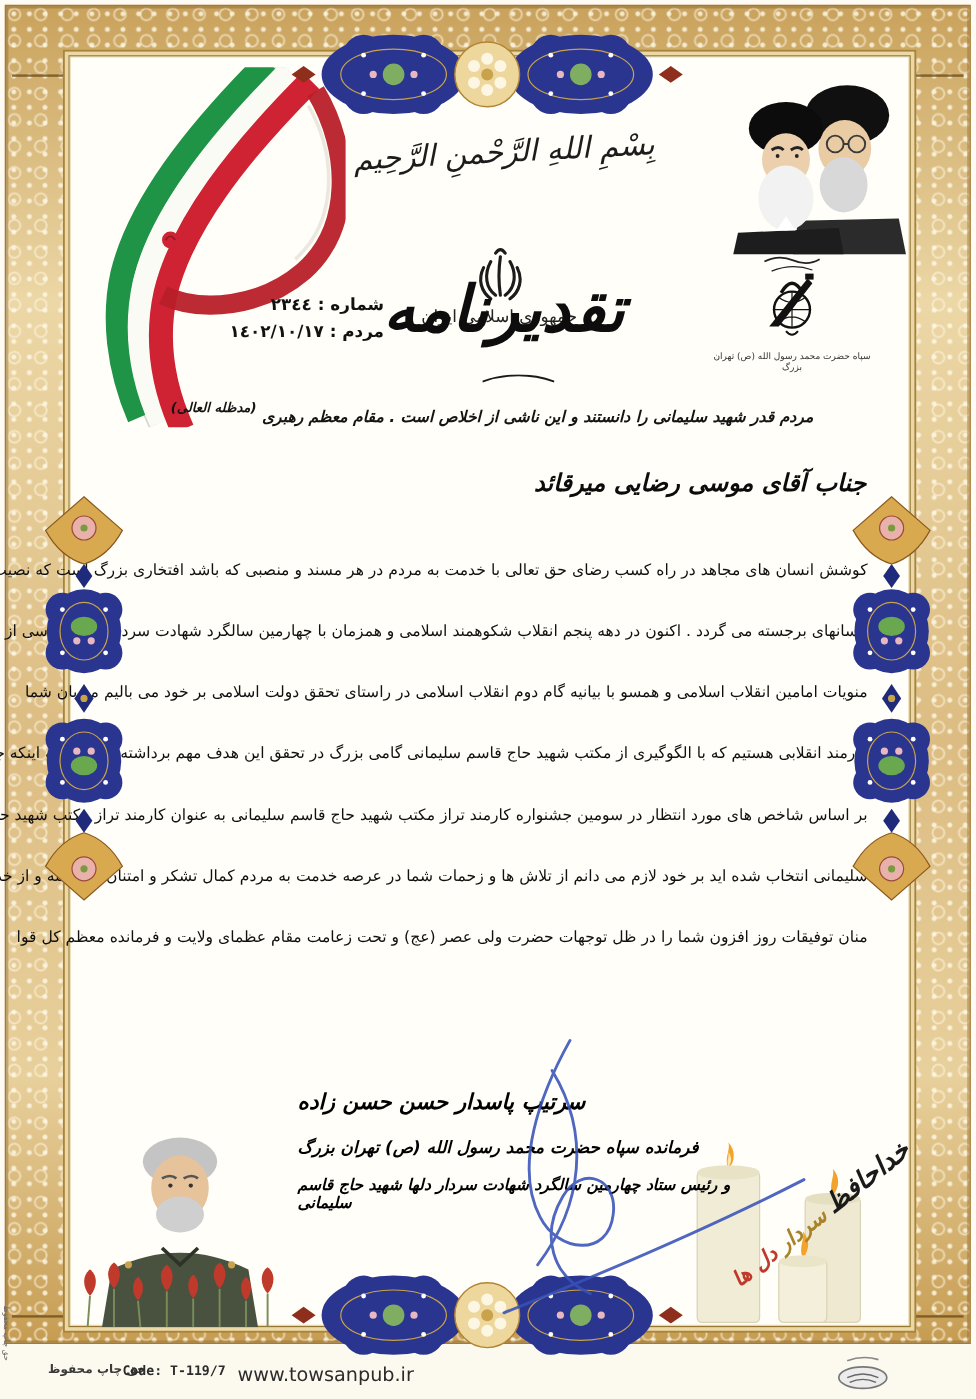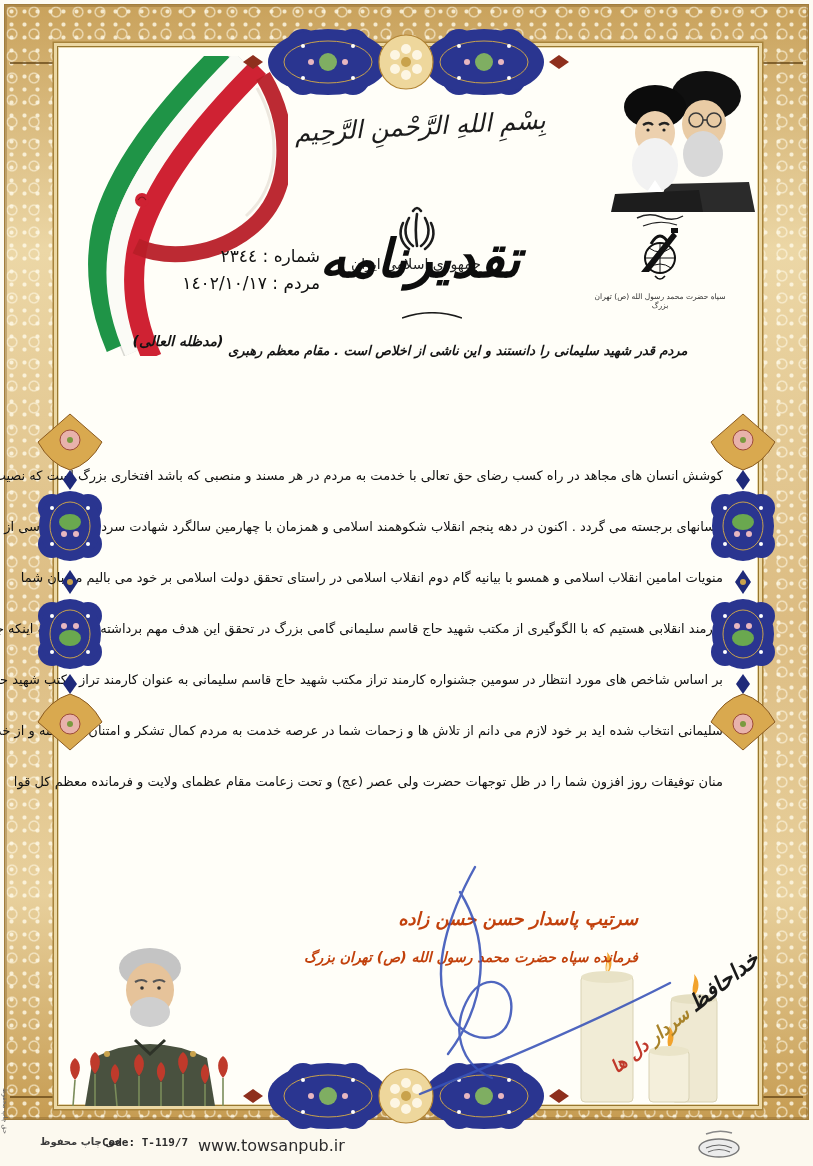--- a/index.html
+++ b/index.html
@@ -37,39 +37,39 @@
   .irgc-caption{position:absolute;left:592px;top:292px;width:136px;text-align:center;
     font-size:7.5px;color:#333;direction:rtl;z-index:5;}
   .bismillah{position:absolute;left:286px;top:112px;width:268px;text-align:center;direction:rtl;
     font-size:25px;font-style:italic;color:#1c1c1c;transform:rotate(-3deg);letter-spacing:1px;z-index:5;}
   .emblem{position:absolute;left:395px;top:204px;z-index:5;}
   .emblem-caption{position:absolute;left:344px;top:256px;width:144px;text-align:center;direction:rtl;
     font-size:14px;color:#222;z-index:5;}
 
   
   .meta{position:absolute;left:124px;top:246px;width:196px;direction:rtl;z-index:5;
-    font-size:17px;font-weight:normal;color:#111;}
+    font-size:14px;font-weight:bold;color:#111;}
   .meta .row{margin-bottom:7px;letter-spacing:.5px;}
   .title{position:absolute;left:260px;top:228px;width:320px;text-align:center;direction:rtl;
     font-size:53px;font-weight:bold;font-style:italic;color:#0d0d0d;z-index:5;}
   .title-flourish{position:absolute;left:402px;top:312px;z-index:5;}
   .quote{position:absolute;left:112px;top:333px;width:596px;text-align:center;direction:rtl;
     font-size:13px;font-weight:bold;font-style:italic;color:#141414;z-index:5;}
-  .quote .attrib{font-size:14px;vertical-align:9px;font-weight:bold;}
+  .quote .attrib{font-size:11px;vertical-align:9px;font-weight:bold;}
 
   
   .addressee{position:absolute;left:360px;top:390px;width:362px;direction:rtl;text-align:right;
     font-size:20px;font-weight:bold;font-style:italic;color:#0c0c0c;z-index:5;}
   .body-text{position:absolute;left:101px;top:450px;width:622px;direction:rtl;z-index:5;color:#101010;}
   .body-line{height:51px;line-height:51px;font-size:13px;white-space:nowrap;
     text-align:justify;text-align-last:justify;}
   .body-line.last{width:488px;}
 
   
-  .sig-block{position:absolute;left:228px;top:908px;width:410px;text-align:right;direction:rtl;z-index:5;color:#c2410c;}
+  .sig-block{position:absolute;left:248px;top:908px;width:410px;text-align:left;direction:rtl;z-index:5;color:#000000;}
   .sig-name{font-size:18px;font-weight:bold;font-style:italic;margin-bottom:20px;}
   .sig-role1{font-size:14px;font-weight:bold;font-style:italic;margin-bottom:16px;}
   .sig-role2{font-size:13px;font-weight:bold;font-style:italic;}
   .signature-svg{position:absolute;left:300px;top:852px;z-index:7;}
 
   
   .soleimani{position:absolute;left:55px;top:928px;z-index:5;}
   .candles{position:absolute;left:553px;top:944px;z-index:4;}
   .farewell{position:absolute;left:568px;top:1008px;width:210px;direction:rtl;z-index:6;
     transform:rotate(-38deg);transform-origin:center;white-space:nowrap;font-style:italic;}
@@ -274,34 +274,36 @@
   <div class="title">تقديرنامه</div>
   <svg class="title-flourish" width="60" height="8" viewBox="0 0 60 8">
     <path d="M0,6 C20,-1 40,-1 60,6" stroke="#1a1a1a" stroke-width="1.6" fill="none"></path>
   </svg>
 
   <div class="quote">
     <span>مردم قدر شهید سلیمانی را دانستند و این ناشی از اخلاص است . مقام معظم رهبری</span>
     <span class="attrib">(مدظله العالی)</span>
   </div>
 
+  <div class="addressee">جناب آقای  موسی رضایی میرقائد</div>
 
   <div class="body-text">
     <div class="body-line">کوشش انسان های مجاهد در راه کسب رضای حق تعالی با خدمت به مردم در هر مسند و منصبی که باشد افتخاری بزرگ است که نصیب</div>
     <div class="body-line">انسانهای برجسته می گردد . اکنون در دهه پنجم انقلاب شکوهمند اسلامی و همزمان با چهارمین سالگرد شهادت سردار دلها، با تاسی از</div>
     <div class="body-line">منویات امامین انقلاب اسلامی و همسو با بیانیه گام دوم انقلاب اسلامی در راستای تحقق دولت اسلامی بر خود می بالیم میزبان شما</div>
     <div class="body-line">کارمند انقلابی هستیم که با الگوگیری از مکتب شهید حاج قاسم سلیمانی گامی بزرگ در تحقق این هدف مهم برداشته اید. نظر به اینکه جنابعالی</div>
     <div class="body-line">بر اساس شاخص های مورد انتظار در سومین جشنواره کارمند تراز مکتب شهید حاج قاسم سلیمانی به عنوان کارمند تراز مکتب شهید حاج قاسم</div>
     <div class="body-line">سلیمانی انتخاب شده اید بر خود لازم می دانم از تلاش ها و زحمات شما در عرصه خدمت به مردم کمال تشکر و امتنان را داشته و از خداوند</div>
     <div class="body-line">منان توفیقات روز افزون شما را در ظل توجهات حضرت ولی عصر (عج) و تحت زعامت مقام عظمای ولایت و فرمانده معظم کل قوا</div>
   </div>
 
   <div class="sig-block">
     <div class="sig-name">سرتیپ پاسدار حسن حسن زاده</div>
     <div class="sig-role1">فرمانده سپاه حضرت محمد رسول الله (ص) تهران بزرگ</div>
+    <div class="sig-role2">و رئیس ستاد چهارمین سالگرد شهادت سردار دلها شهید حاج قاسم سلیمانی</div>
   </div>
   <svg class="signature-svg" width="420" height="250" viewBox="0 0 420 250">
     <g stroke="#3752b8" stroke-width="2.4" fill="none" opacity="0.88" stroke-linecap="round">
       <path d="M175,15 C150,60 128,120 150,162 C165,192 207,196 211,160 C215,130 185,118 169,145 C150,177 160,212 192,226"></path>
       <path d="M160,40 C192,92 186,152 148,202"></path>
       <path d="M120,242 C190,214 290,172 370,131"></path>
     </g>
   </svg>
 
   <svg class="soleimani" width="185" height="178" viewBox="0 0 185 178">

